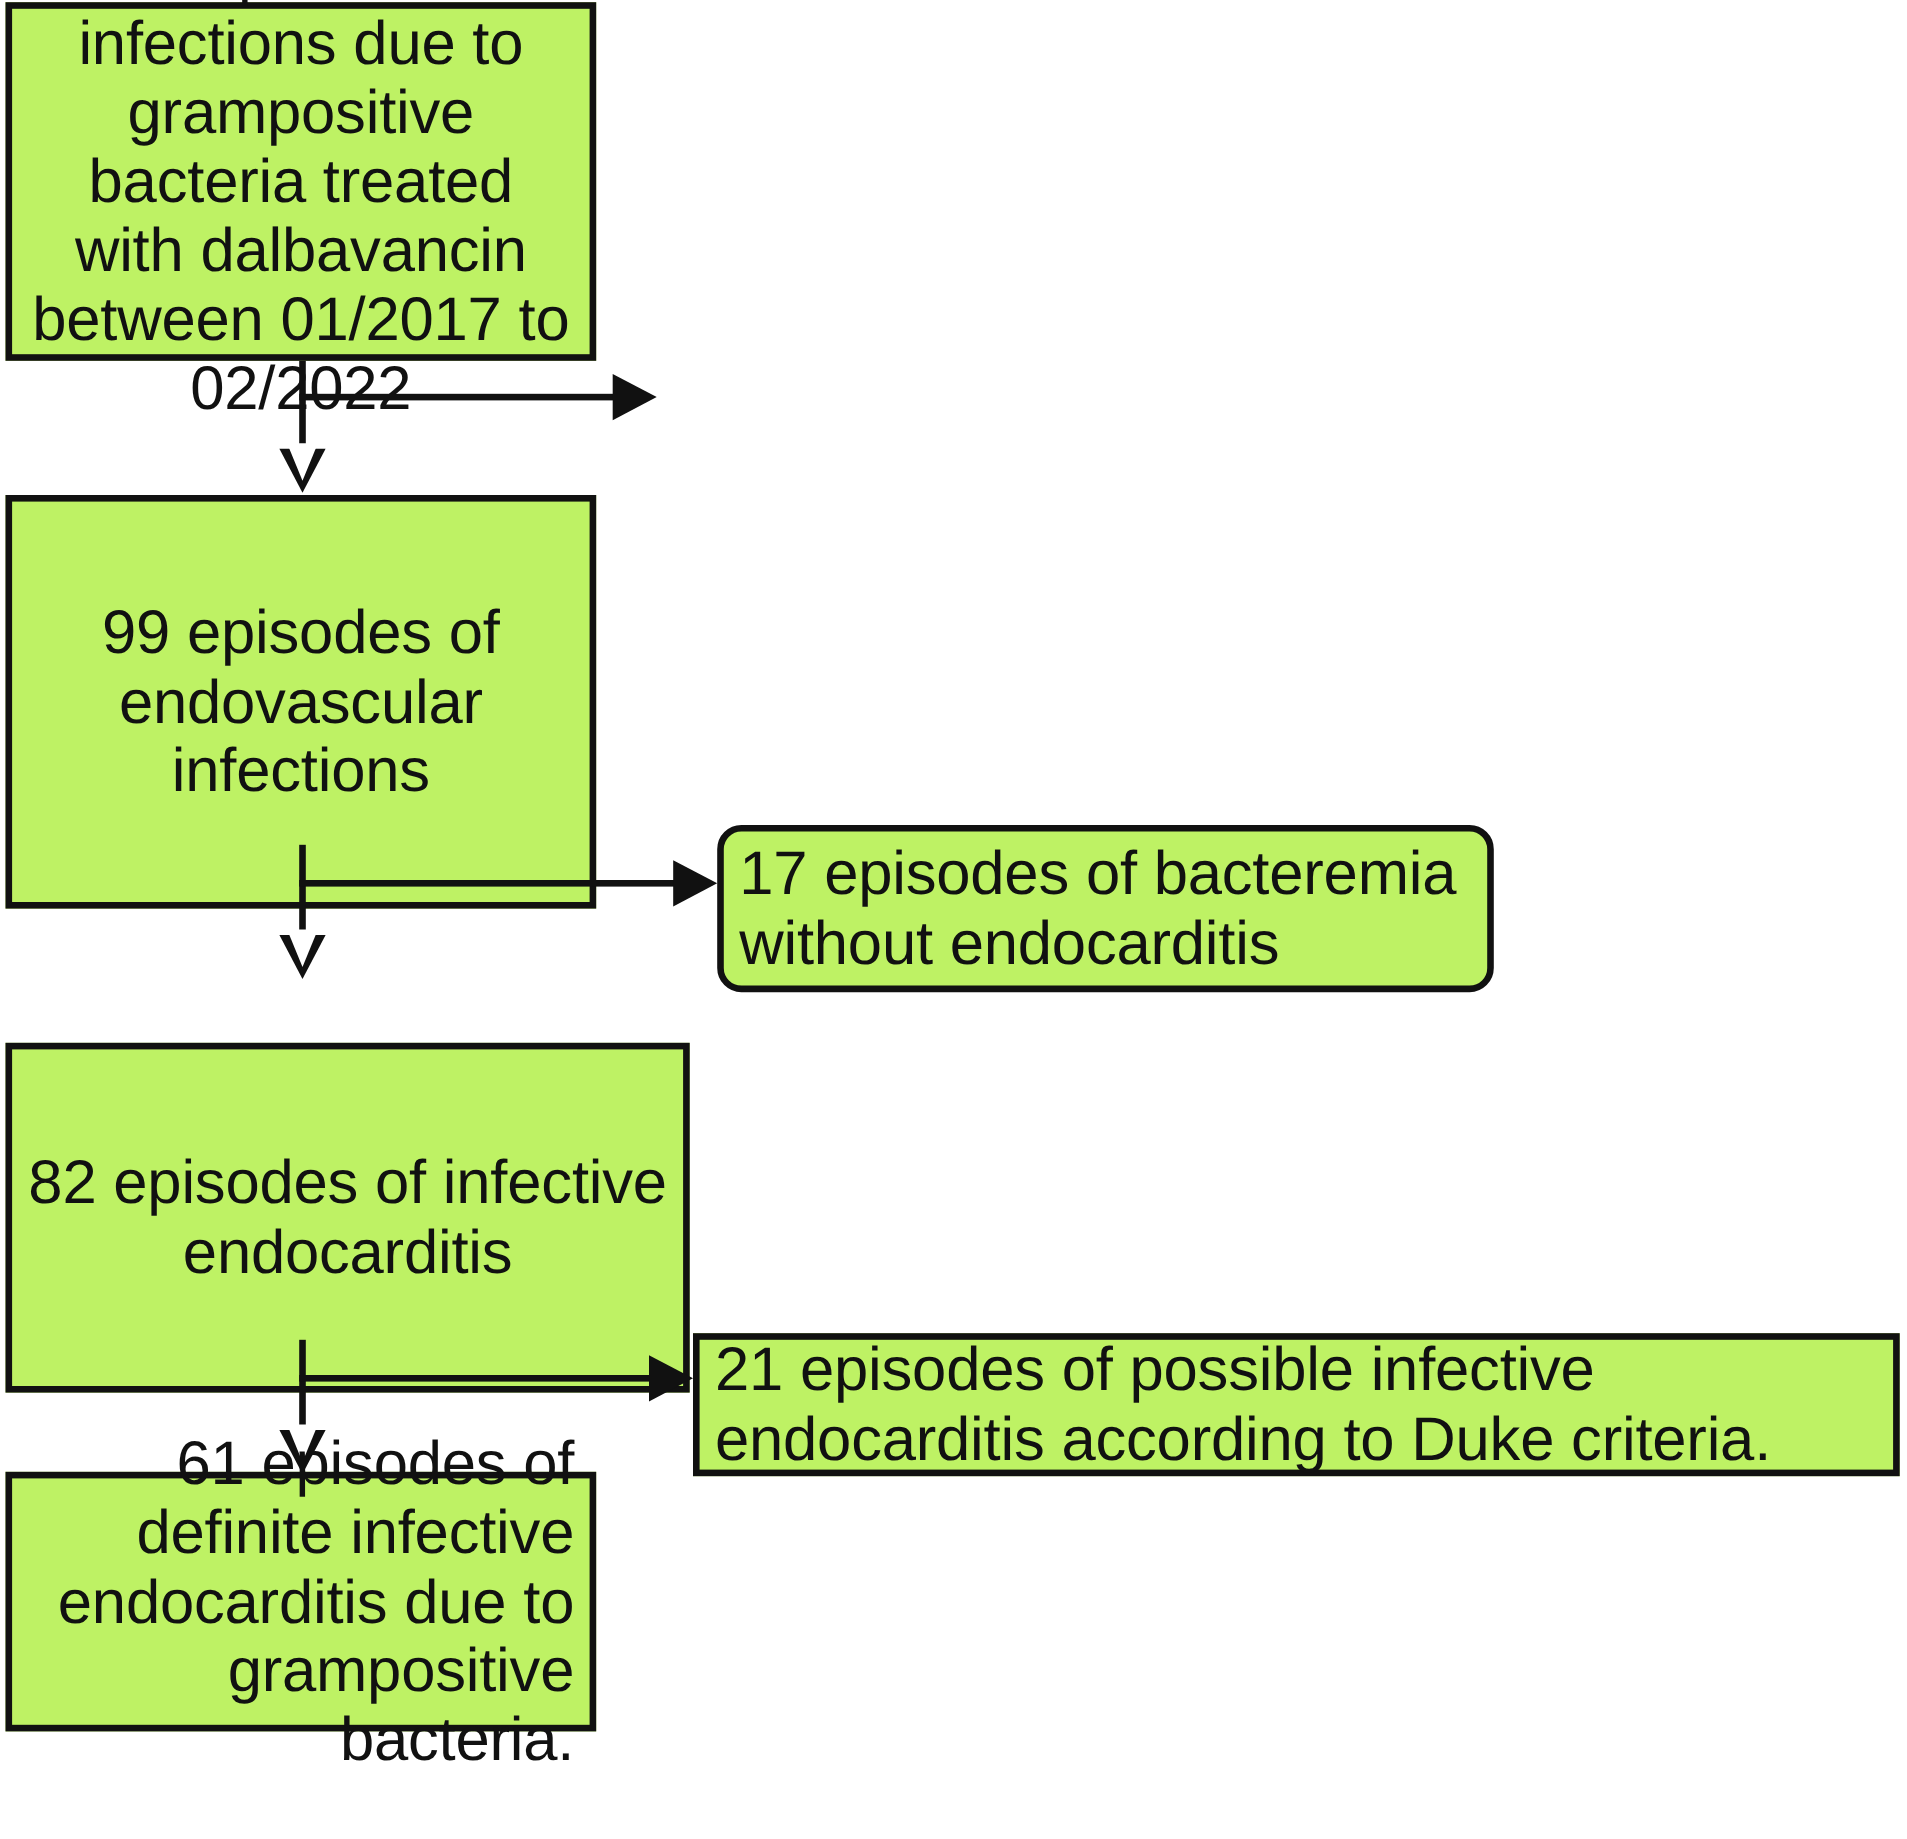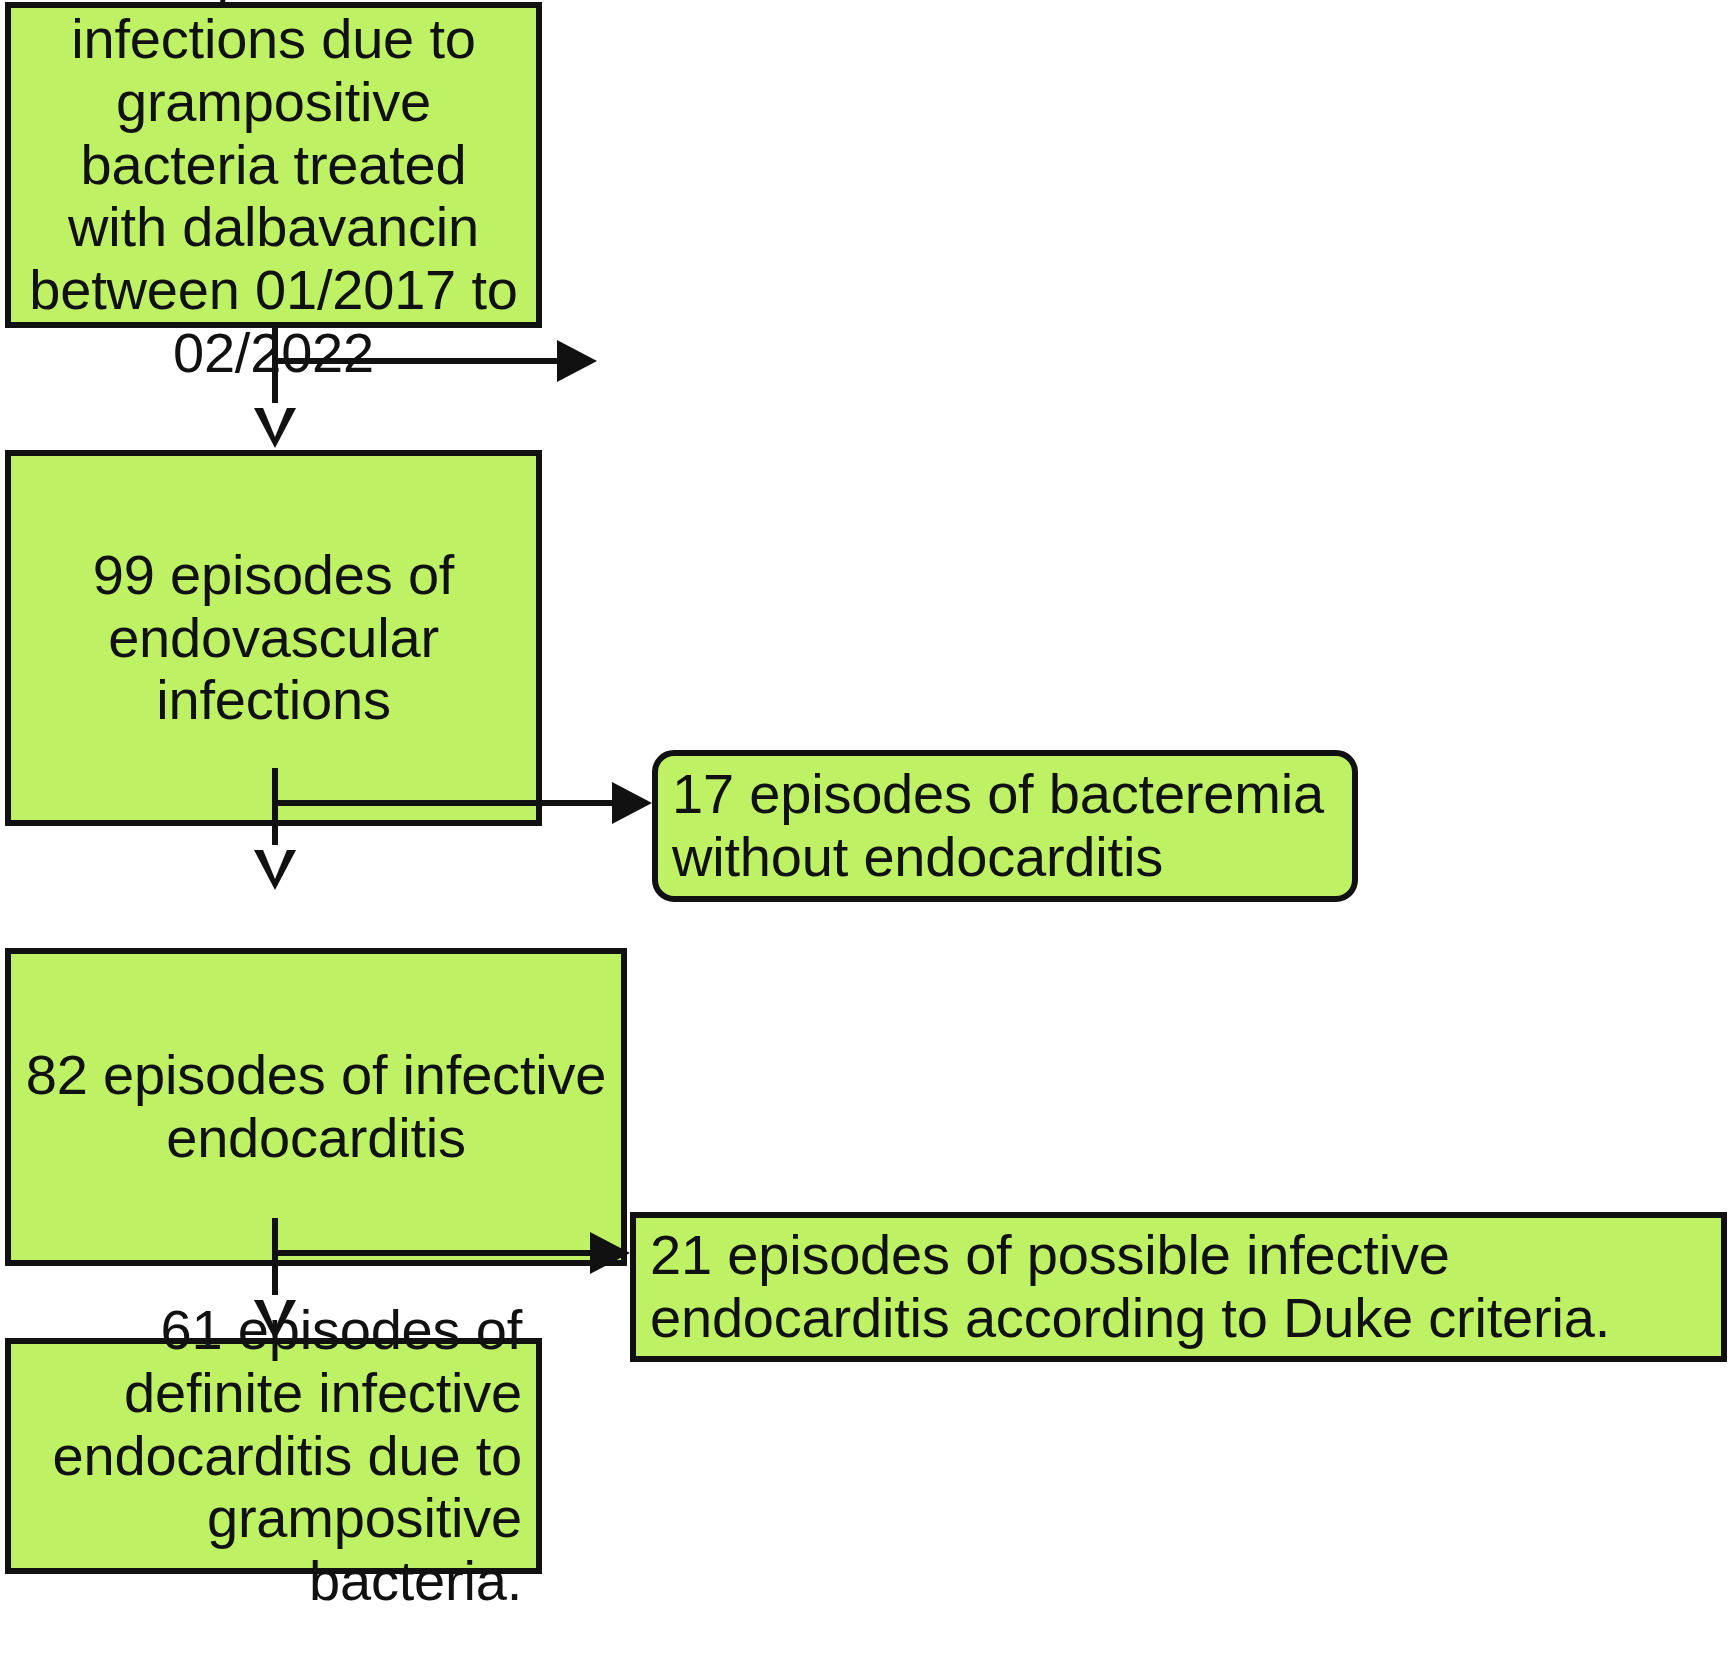--- a/index.html
+++ b/index.html
@@ -107,21 +107,21 @@
   <div class="box" style="left:5px; top:900px; width:622px; height:318px;margin-top:48px;">
     <span>82 episodes of infective endocarditis</span>
   </div>
 
   <div class="vline" style="left:272px; top:1218px; height:84px;"></div>
   <div class="arrow-down" style="left:254px; top:1300px;"></div>
 
   <div class="hline" style="left:272px; top:1250px; width:323px;"></div>
   <div class="arrow-right" style="left:590px; top:1232px;"></div>
 
-  <div class="box left-align" style="left:630px; top:1212px; width:1097px; height:150px;">
+  <div class="box left-align" style="left:630px; top:1212px; width:1097px; height:130px;">
     <span>21 episodes of possible infective endocarditis according to Duke criteria.</span>
   </div>
 
   <div class="box" style="left:5px; top:1338px; width:537px; height:236px;text-align:right;">
     <span>61 episodes of definite infective endocarditis due to grampositive bacteria.</span>
   </div>
 
 </div>
 
 </body></html>

